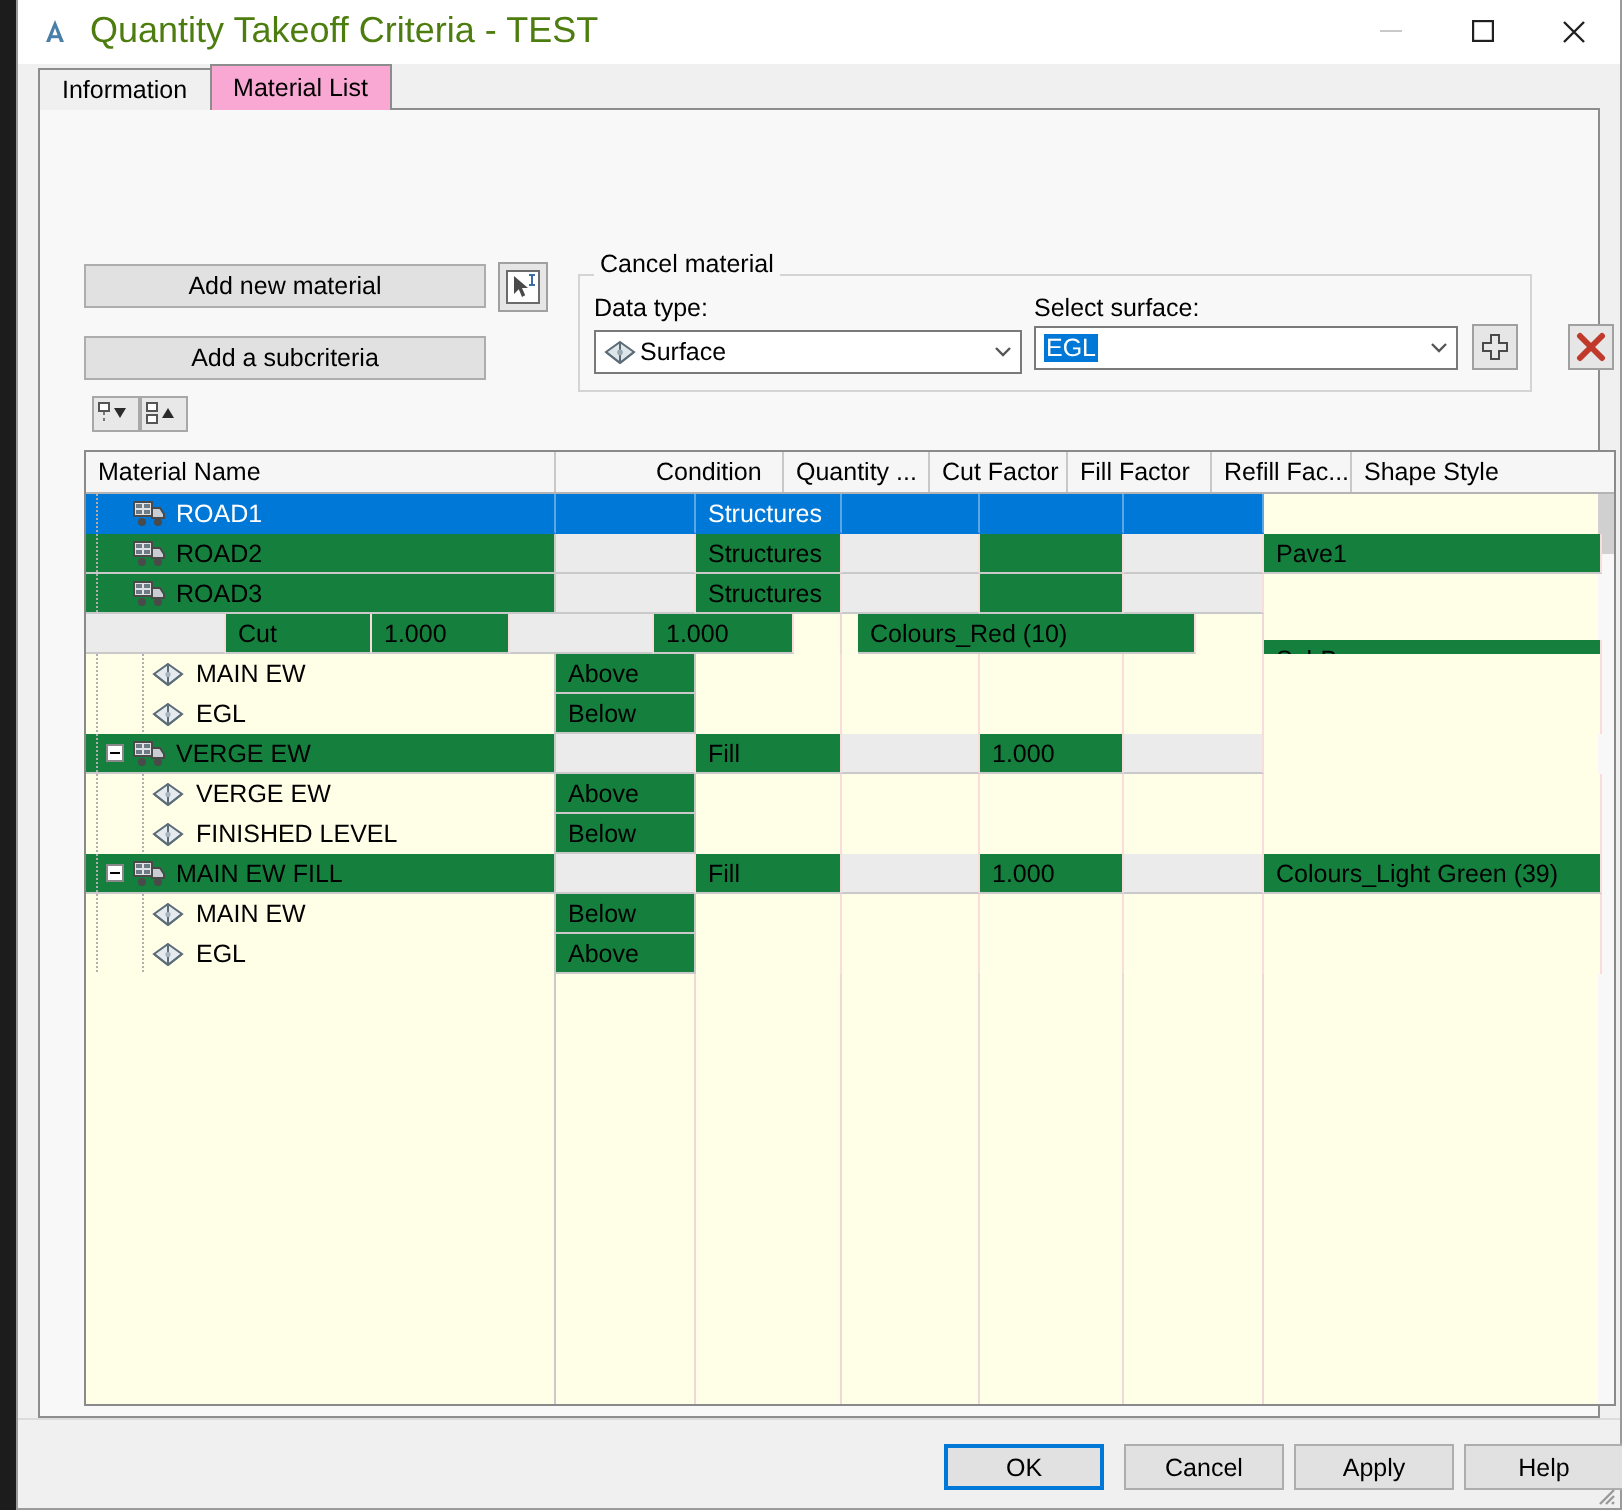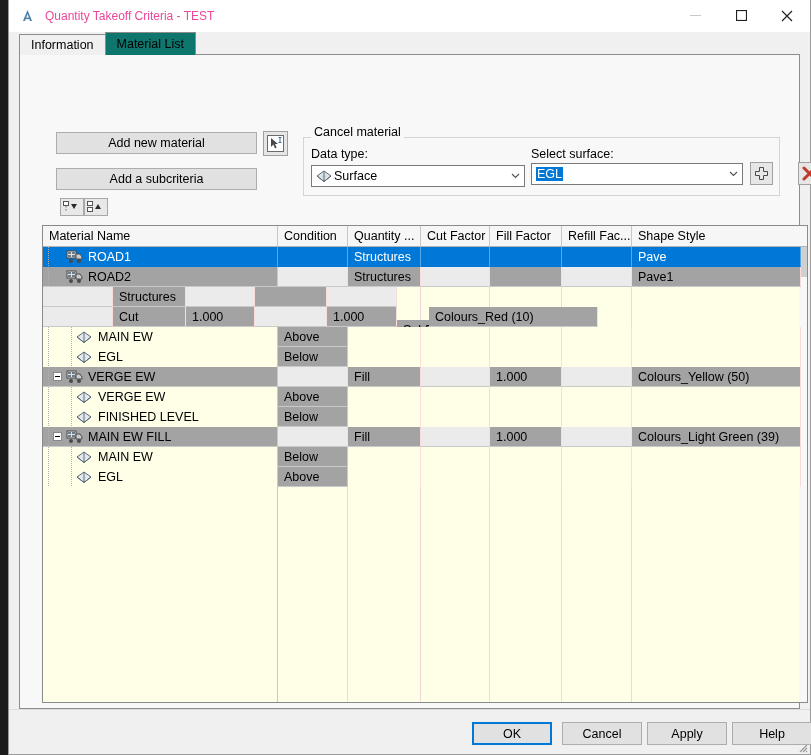--- a/index.html
+++ b/index.html
@@ -31,22 +31,22 @@
     flex: none;
     border-bottom: 1px solid #ffffff;
   }
   #app-icon {
     width: 17px; height: 17px;
     margin-left: 10px; margin-right: 9px;
     flex: none;
     position: relative;
   }
   #title-text {
-    font-size: 12px;
-    color: #ec4899;
+    font-size: 18px;
+    color: #4d7c0f;
     flex: 1;
     white-space: nowrap;
   }
   .winbtn {
     width: 46px; height: 31px;
     display: flex; align-items: center; justify-content: center;
     flex: none;
   }
   
   #tabstrip {
@@ -71,38 +71,38 @@
     display: flex; align-items: center;
     font-size: 12.5px;
     border: 1px solid #8d8d8d;
     border-bottom: none;
     background: #f0f0f0;
     margin-right: -1px;
     position: relative;
     z-index: 1;
   }
   .tab.active {
-    background: #0f766e;
+    background: #f9a8d4;
     height: 23px;
     z-index: 3;
     text-align: center;
   }
   
   #panel {
     flex: 1;
     margin: 0 10px;
     background: #f8f8f8;
     border: 1px solid #8d8d8d;
     border-top: none;
     position: relative;
   }
   
   #topctl {
     position: absolute;
-    left: 14px; top: 0; right: 0;
+    left: 0; top: 0; right: 0;
     height: 108px;
   }
   .pushbtn {
     background: #e1e1e1;
     border: 1px solid #adadad;
     font-family: "Liberation Sans", sans-serif;
     font-size: 12.5px;
     color: #000;
     display: flex; align-items: center; justify-content: center;
     text-align: center;
@@ -237,21 +237,21 @@
     padding-left: 6px;
     overflow: hidden;
     white-space: nowrap;
     flex: none;
     height: 20px;
     border-right: 1px solid #fadcdc;
   }
   
   .row.parent .cell { border-bottom: 1px solid #c9c9c9; }
   .cell.name { border-right: 1px solid #c9c9c9; }
-  .cell.white { background: #a3a3a3; }
+  .cell.white { background: #15803d; }
   .cell.gray  { background: #ebebeb; }
   .cell.yellow { background: #ffffe8; }
   .cell.nameyellow { background: #ffffe8; border-right: 1px solid #c9c9c9; }
   .row.child .cell.white { border-bottom: 1px solid #c9c9c9; border-right: 1px solid #c9c9c9; }
   .row.selected .cell { background: #0078d7 !important; color: #ffffff; border-bottom-color:#0078d7; border-right-color: rgba(255,255,255,.35); }
   .name-inner {
     display: flex; align-items: center;
     height: 100%;
     width: 100%;
   }
@@ -426,21 +426,21 @@
       <div id="btn-del">
         <svg width="15" height="15" viewBox="0 0 15 15">
           <path d="M2 2 L13 13 M13 2 L2 13" stroke="#c0392b" stroke-width="3" fill="none" stroke-linecap="round"></path>
         </svg>
       </div>
     </div>
 
     <div id="grid">
       <div id="gridhead">
           <div class="hcell" style="width: 235px;">Material Name</div>
-          <div class="hcell" style="width: 70px;">Condition</div>
+          <div class="hcell" style="width: 70px; margin-left: 44px;">Condition</div>
           <div class="hcell" style="width: 73px;">Quantity ...</div>
           <div class="hcell" style="width: 69px;">Cut Factor</div>
           <div class="hcell" style="width: 72px;">Fill Factor</div>
           <div class="hcell" style="width: 70px;">Refill Fac...</div>
           <div class="hcell" style="width: 169px;">Shape Style</div>
         </div>
       <div id="gridbody">
         <div id="collines">
             <div class="colline" style="left: 234px; background: rgb(201, 201, 201);"></div>
             <div class="colline" style="left: 304px;"></div>
@@ -465,21 +465,20 @@
                     </svg>
                   </span>
                   <span class="rowlabel">ROAD1</span>
                 </div>
               </div>
               <div class="cell gray" style="width: 70px;"></div>
               <div class="cell white" style="width: 73px;">Structures</div>
               <div class="cell gray" style="width: 69px;"></div>
               <div class="cell white" style="width: 72px;"></div>
               <div class="cell gray" style="width: 70px;"></div>
-              <div class="cell white" style="width: 169px;">Pave</div>
             </div>
             <div class="row parent">
               <div class="cell name white" style="width: 235px; padding-left: 0px;">
                 <div class="name-inner">
                   <div class="dots"></div>
                   <span class="twisty-spacer"></span>
                   <span class="rowicon">
                     <svg width="17" height="14" viewBox="0 0 17 14">
                       <rect x="1" y="1" width="9" height="7" fill="#dfe3e6" stroke="#4a4a4a"></rect>
                       <path d="M2 2 h3 v2 h-3 z M6 2 h3 v2 h-3 z M2 5 h3 v2 h-3 z M6 5 h3 v2 h-3 z" fill="#6e7b85"></path>
@@ -492,20 +491,36 @@
                 </div>
               </div>
               <div class="cell gray" style="width: 70px;"></div>
               <div class="cell white" style="width: 73px;">Structures</div>
               <div class="cell gray" style="width: 69px;"></div>
               <div class="cell white" style="width: 72px;"></div>
               <div class="cell gray" style="width: 70px;"></div>
               <div class="cell white" style="width: 169px;">Pave1</div>
             </div>
             <div class="row parent">
+              <div class="cell name white" style="width: 235px; padding-left: 0px;">
+                <div class="name-inner">
+                  <div class="dots"></div>
+                  <span class="twisty-spacer"></span>
+                  <span class="rowicon">
+                    <svg width="17" height="14" viewBox="0 0 17 14">
+                      <rect x="1" y="1" width="9" height="7" fill="#dfe3e6" stroke="#4a4a4a"></rect>
+                      <path d="M2 2 h3 v2 h-3 z M6 2 h3 v2 h-3 z M2 5 h3 v2 h-3 z M6 5 h3 v2 h-3 z" fill="#6e7b85"></path>
+                      <path d="M10 4 h4 l2 3 v2 h-6 z" fill="#c8ced3" stroke="#4a4a4a"></path>
+                      <circle cx="5" cy="11" r="2" fill="#4a4a4a"></circle>
+                      <circle cx="13" cy="11" r="2" fill="#4a4a4a"></circle>
+                    </svg>
+                  </span>
+                  <span class="rowlabel">ROAD3</span>
+                </div>
+              </div>
               <div class="cell gray" style="width: 70px;"></div>
               <div class="cell white" style="width: 73px;">Structures</div>
               <div class="cell gray" style="width: 69px;"></div>
               <div class="cell white" style="width: 72px;"></div>
               <div class="cell gray" style="width: 70px;"></div>
               <div class="cell white" style="width: 169px; margin-top: 33px;">SubBase</div>
             </div>
             <div class="row parent">
               <div class="cell gray" style="width: 70px;"></div>
               <div class="cell white" style="width: 73px;">Cut</div>
@@ -575,21 +590,20 @@
                     </svg>
                   </span>
                   <span class="rowlabel">VERGE EW</span>
                 </div>
               </div>
               <div class="cell gray" style="width: 70px;"></div>
               <div class="cell white" style="width: 73px;">Fill</div>
               <div class="cell gray" style="width: 69px;"></div>
               <div class="cell white" style="width: 72px;">1.000</div>
               <div class="cell gray" style="width: 70px;"></div>
-              <div class="cell white" style="width: 169px;">Colours_Yellow (50)</div>
             </div>
             <div class="row child">
               <div class="cell nameyellow" style="width: 235px; padding-left: 0px;">
                 <div class="name-inner">
                   <div class="dots"></div>
                   <span class="twisty-spacer"></span>
                   <div class="dots"></div>
                   <span class="rowicon">
                     <svg width="16" height="13" viewBox="0 0 16 13">
                       <path d="M8 1 L15 6 L8 11.5 L1 6 Z" fill="#e4eaee" stroke="#5b6b77"></path>

